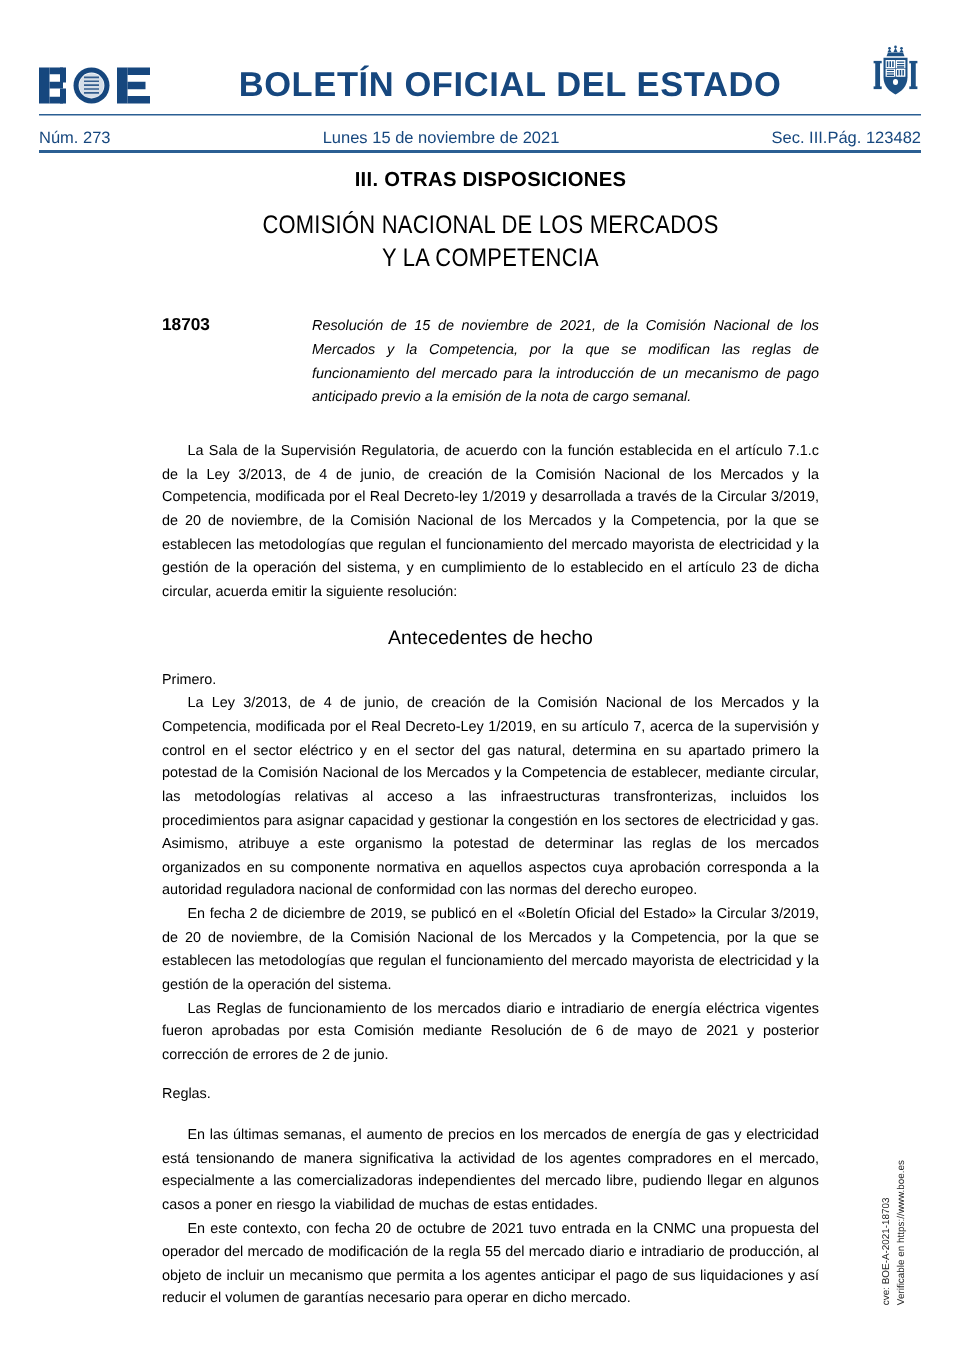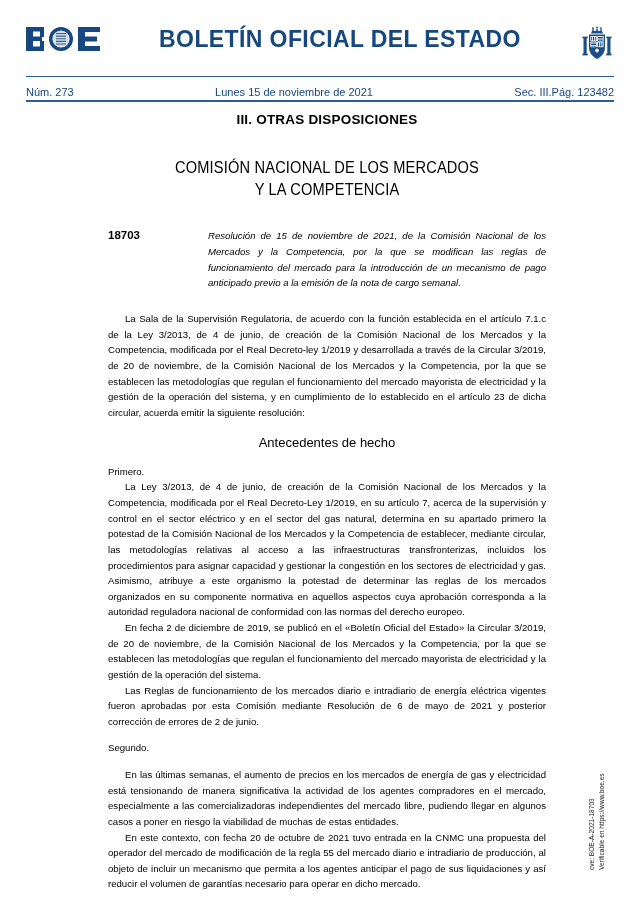--- a/index.html
+++ b/index.html
@@ -25,21 +25,21 @@
     background: #fff;
   }
 
   
   .masthead {
     position: absolute;
     left: 0; right: 0;
     top: 26px;
     height: 44px;
     display: flex;
-    align-items: flex-start;
+    align-items: flex-end;
     padding: 0 26px;
     box-sizing: border-box;
   }
 
   .boe-logo {
     width: 74px;
     height: 26px;
     flex: 0 0 auto;
     display: block;
   }
@@ -95,21 +95,21 @@
     left: 108px;
     top: 112px;
     width: 438px;
   }
 
   .section-heading {
     text-align: center;
     font-size: 13.5px;
     font-weight: bold;
     letter-spacing: 0.2px;
-    margin: 0 0 30px 0;
+    margin: 0 0 12px 0;
   }
 
   .organ-name {
     text-align: center;
     font-size: 17px;
     font-weight: normal;
     line-height: 1.32;
     margin: 0 0 26px 0;
     transform: scaleX(0.86);
     transform-origin: center top;
@@ -291,21 +291,21 @@
     <p class="ordinal">Primero.</p>
 
     <p class="body-par">La Ley 3/2013, de 4 de junio, de creación de la Comisión Nacional de los Mercados y la Competencia, modificada por el Real Decreto-Ley 1/2019, en su artículo 7, acerca de la supervisión y control en el sector eléctrico y en el sector del gas natural, determina en su apartado primero la potestad de la Comisión Nacional de los Mercados y la Competencia de establecer, mediante circular, las metodologías relativas al acceso a las infraestructuras transfronterizas, incluidos los procedimientos para asignar capacidad y gestionar la congestión en los sectores de electricidad y gas. Asimismo, atribuye a este organismo la potestad de determinar las reglas de los mercados organizados en su componente normativa en aquellos aspectos cuya aprobación corresponda a la autoridad reguladora nacional de conformidad con las normas del derecho europeo.</p>
 
     <p class="body-par">En fecha 2 de diciembre de 2019, se publicó en el «Boletín Oficial del Estado» la Circular 3/2019, de 20 de noviembre, de la Comisión Nacional de los Mercados y la Competencia, por la que se establecen las metodologías que regulan el funcionamiento del mercado mayorista de electricidad y la gestión de la operación del sistema.</p>
 
     <p class="body-par">Las Reglas de funcionamiento de los mercados diario e intradiario de energía eléctrica vigentes fueron aprobadas por esta Comisión mediante Resolución de 6 de mayo de 2021 y posterior corrección de errores de 2 de junio.</p>
 
     <div class="par-gap"></div>
 
-    <p class="ordinal">Segundo.</p>
+    <p class="ordinal">Reglas.</p>
 
     <div class="par-gap"></div>
 
     <p class="body-par">En las últimas semanas, el aumento de precios en los mercados de energía de gas y electricidad está tensionando de manera significativa la actividad de los agentes compradores en el mercado, especialmente a las comercializadoras independientes del mercado libre, pudiendo llegar en algunos casos a poner en riesgo la viabilidad de muchas de estas entidades.</p>
 
     <p class="body-par">En este contexto, con fecha 20 de octubre de 2021 tuvo entrada en la CNMC una propuesta del operador del mercado de modificación de la regla 55 del mercado diario e intradiario de producción, al objeto de incluir un mecanismo que permita a los agentes anticipar el pago de sus liquidaciones y así reducir el volumen de garantías necesario para operar en dicho mercado.</p>
   </div>
 
   <div class="cve">
     <div class="cve-inner">

